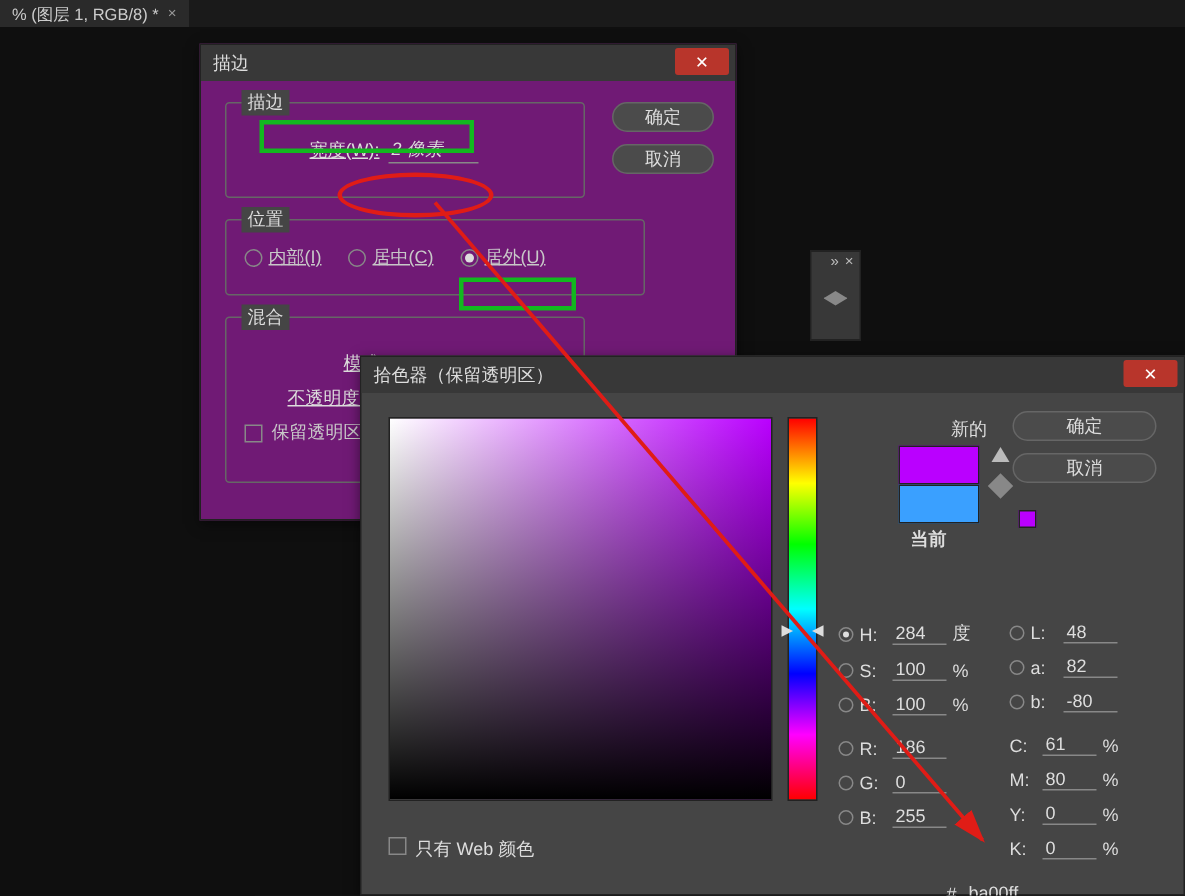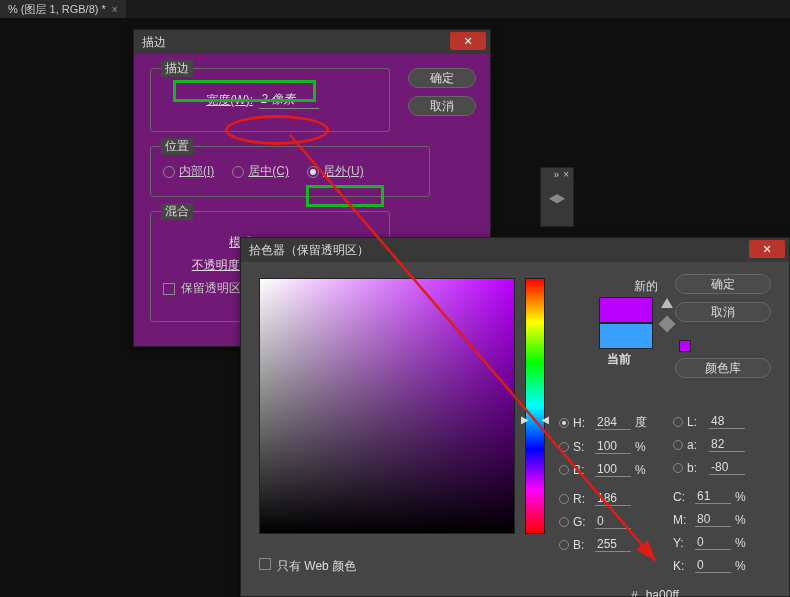--- a/index.html
+++ b/index.html
@@ -188,21 +188,20 @@
       </div>
       <div class="mini-sw"></div>
       <div class="preview-label-cur">当前</div>
     </div>
 
     <div class="btn-col-picker">
       <div class="btn">确定</div>
       <div class="btn">取消</div>
       <div style="height:14px;"></div>
       <div style="height:14px;"></div>
-      <div class="btn">颜色库</div>
     </div>
 
     <div class="color-inputs">
       <div class="ci-grid">
         <div class="ci-col">
           <div class="ci-row">
               <span class="rad on"></span>
               <span class="k">H:</span>
               <span class="v">284</span>
               <span class="u">度</span>

